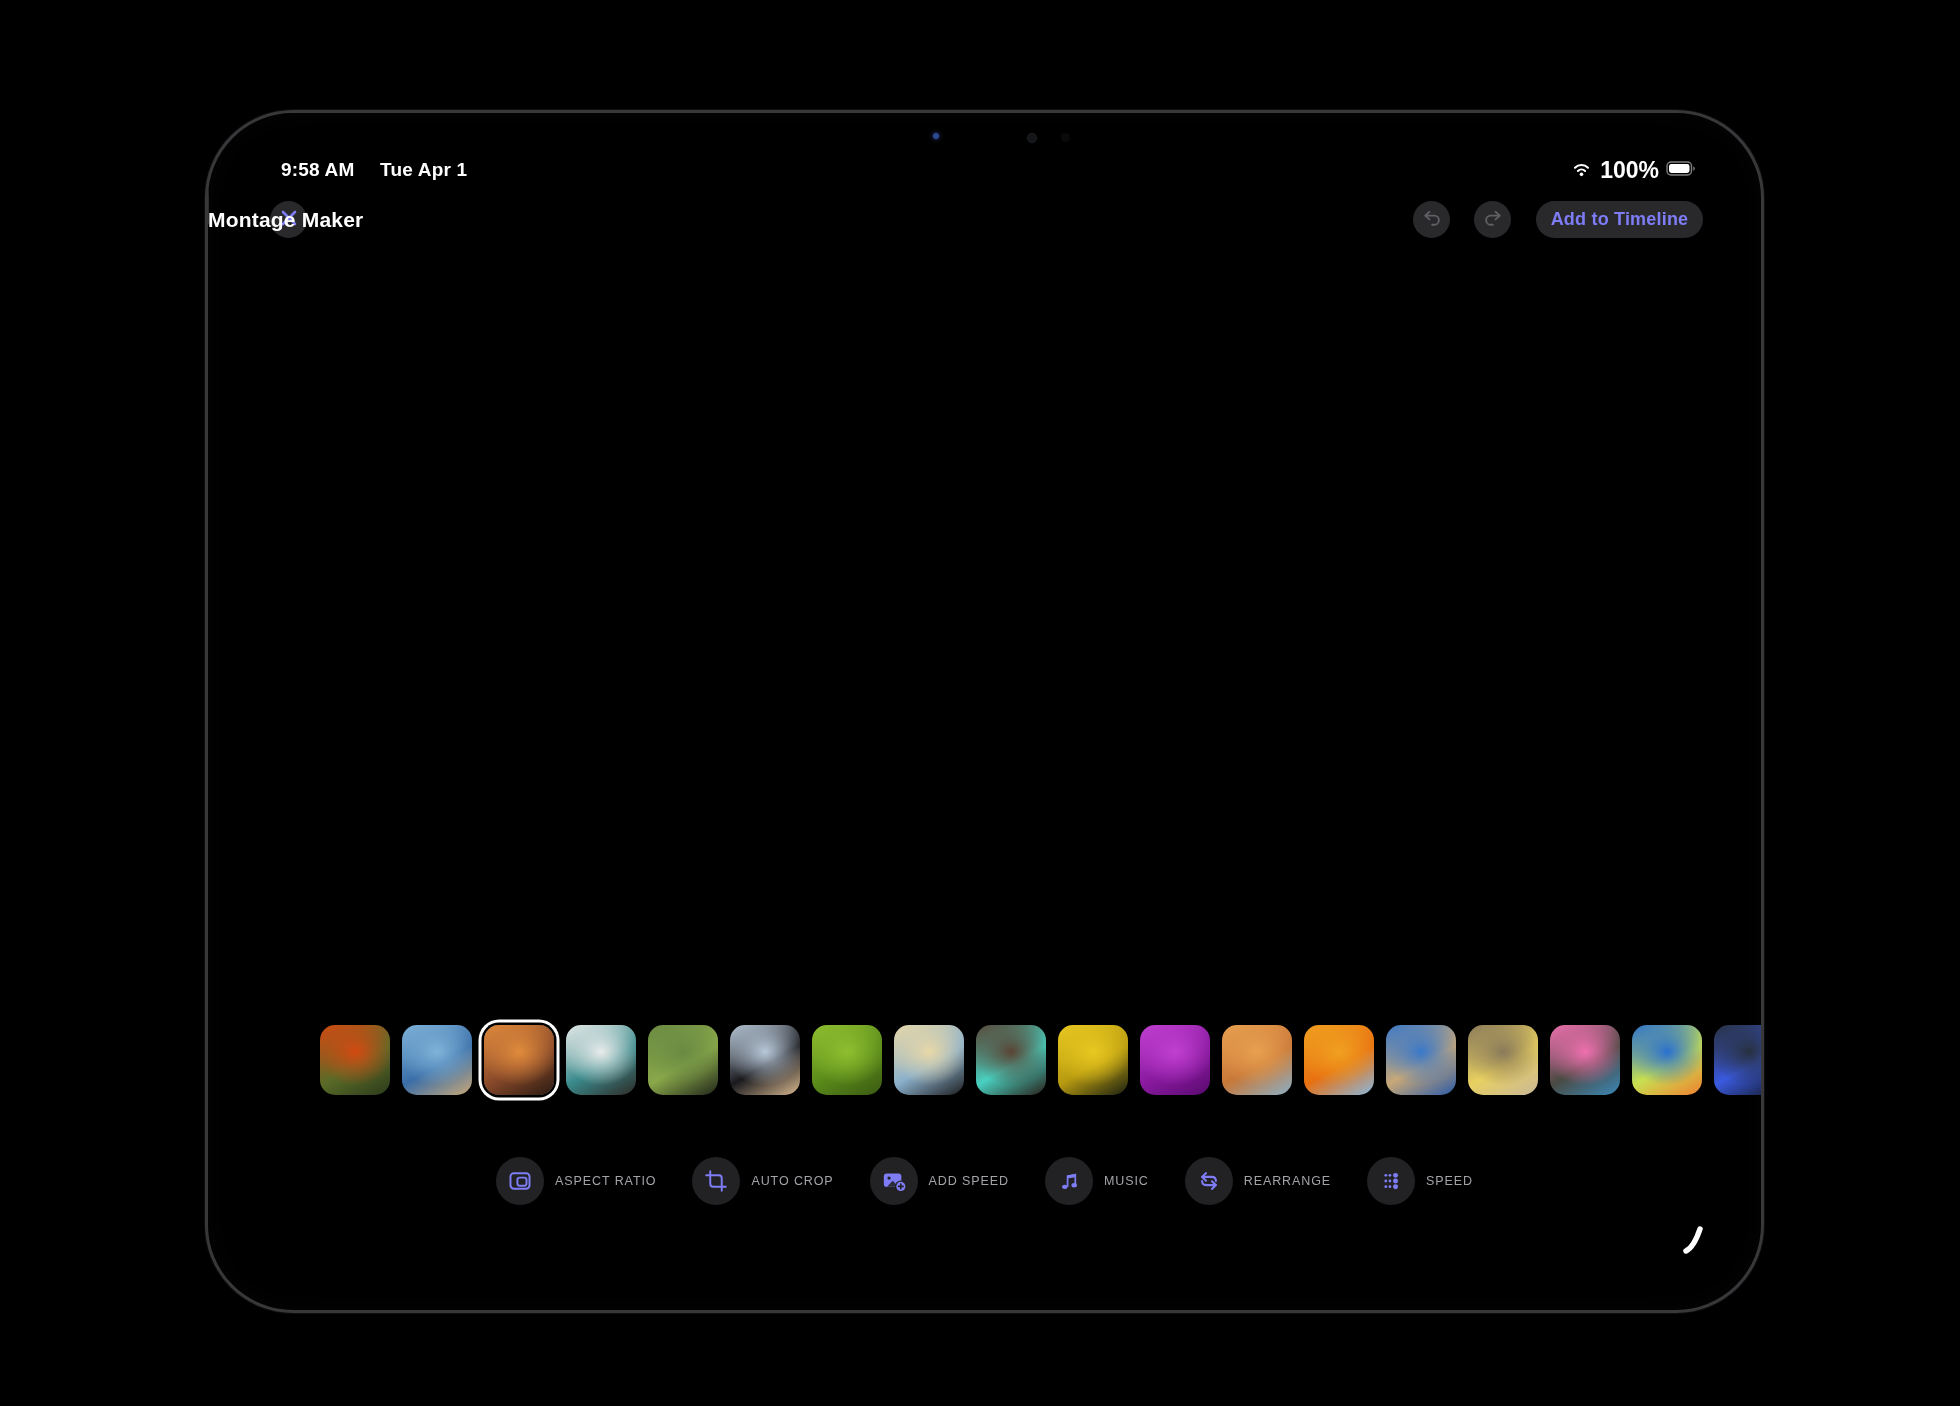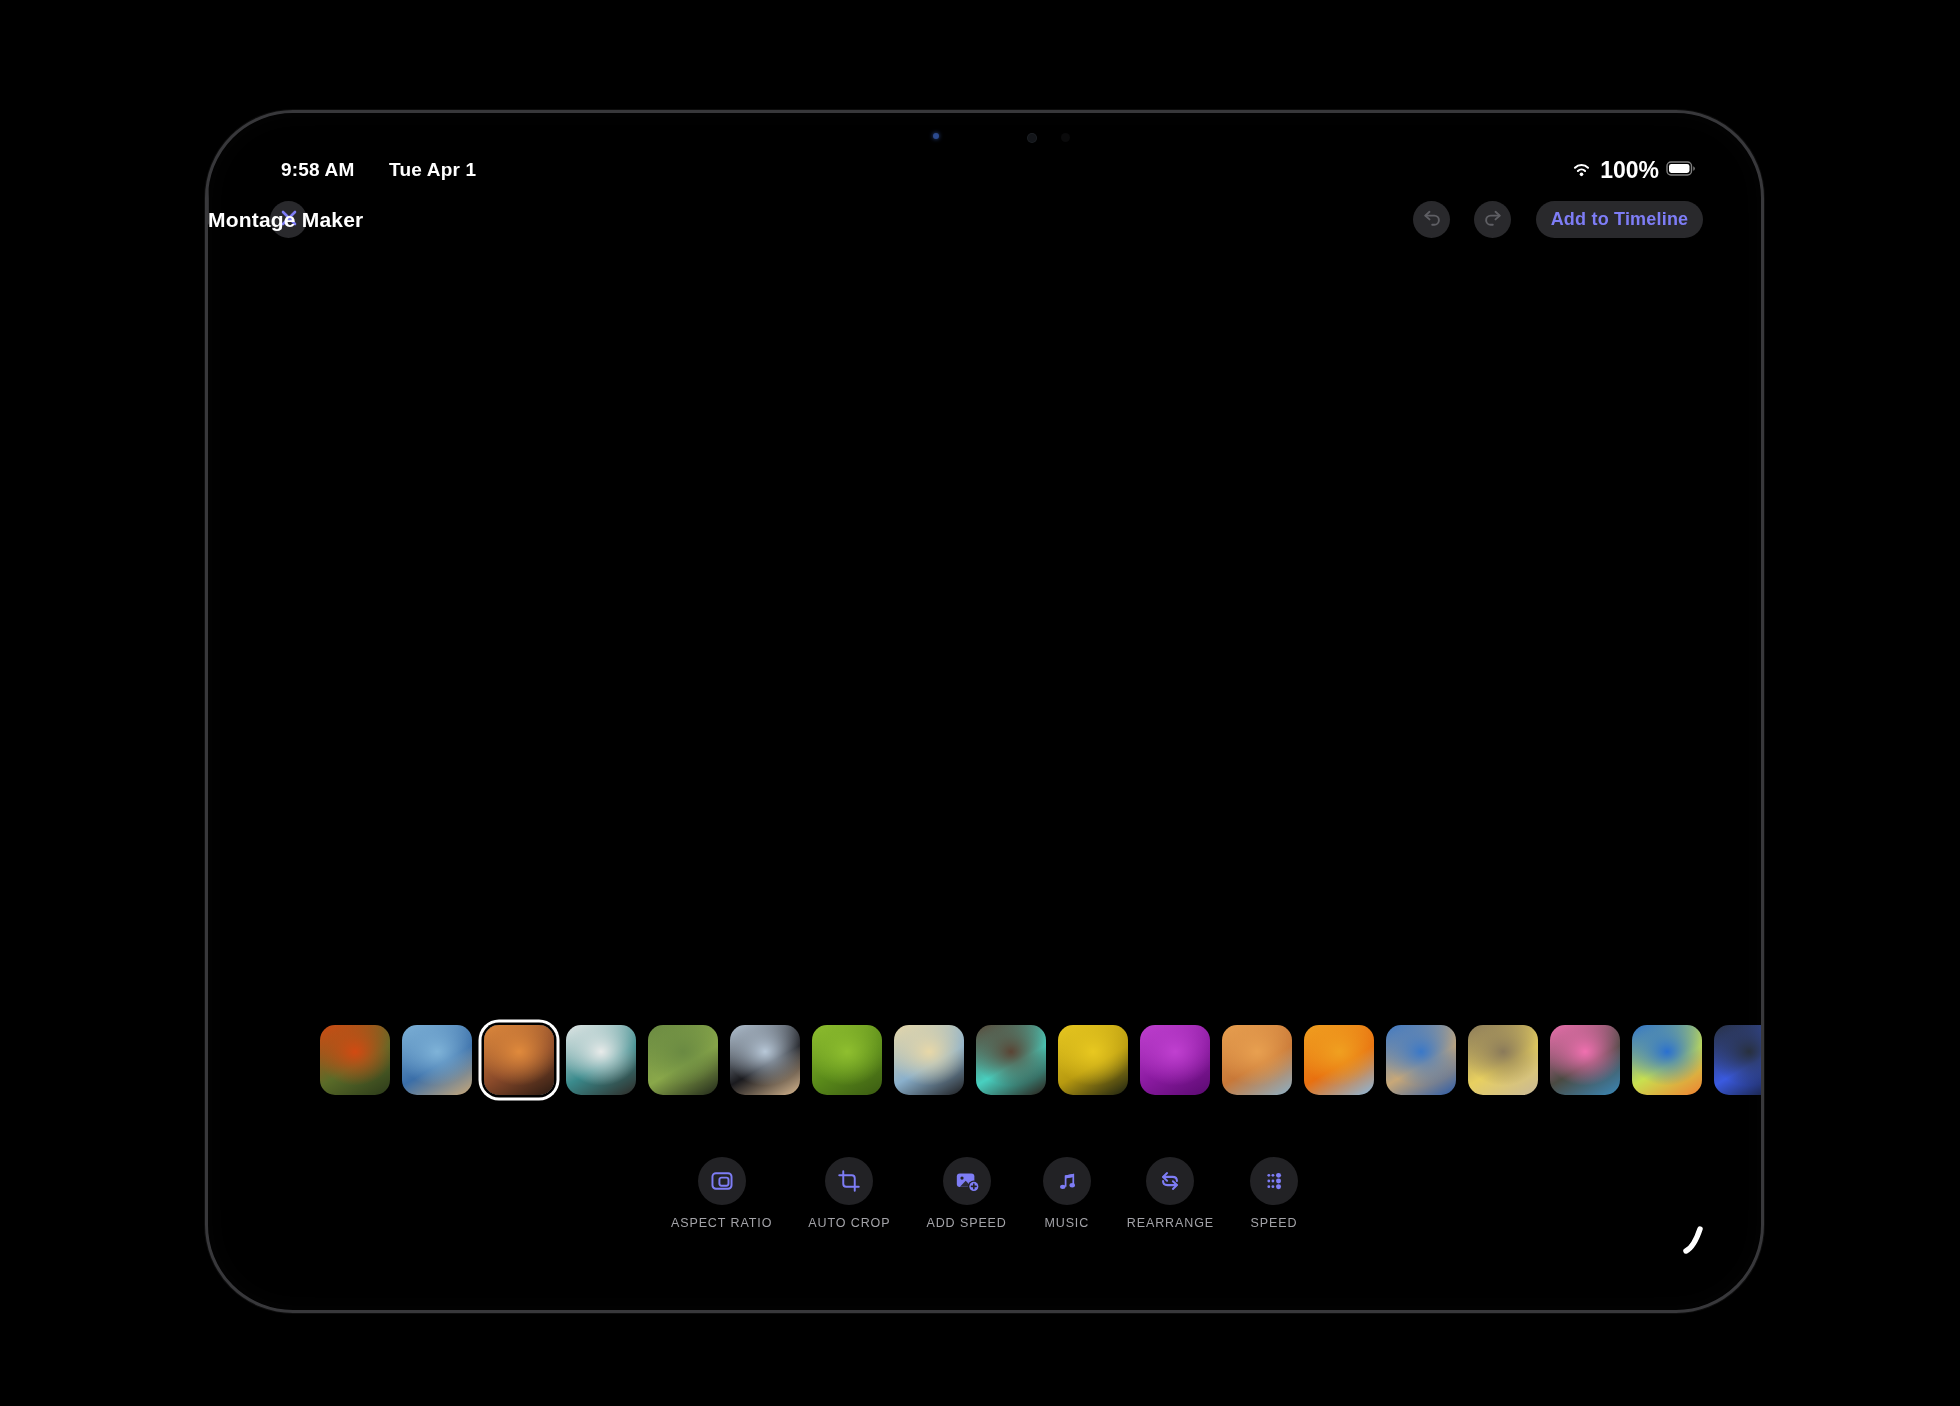--- a/index.html
+++ b/index.html
@@ -9,21 +9,21 @@
     background:#000;border:3px solid #38383b;border-radius:88px;overflow:hidden;
     box-shadow:0 0 0 1px #0d0d0d, inset 0 0 30px rgba(255,255,255,0.02);}
   .side-button{position:absolute;left:-3px;top:64px;width:4px;height:48px;background:#2e2e31;border-radius:2px;}
   .cam{position:absolute;border-radius:50%;}
   .cam-indicator{left:725px;top:20px;width:6px;height:6px;background:#2b4a8f;box-shadow:0 0 4px #2b4a8f;}
   .cam-lens{left:820px;top:21px;width:8px;height:8px;background:#131519;box-shadow:0 0 0 1px #1d2025;}
   .cam-lens2{left:853px;top:20px;width:9px;height:9px;background:#0e0e10;opacity:.7;}
 
   
   .status-left{position:absolute;left:73px;top:46px;color:#fff;font-size:19px;font-weight:700;letter-spacing:.2px;}
-  .status-left .date{margin-left:29px;}
+  .status-left .date{margin-left:20px;}
   .status-right{position:absolute;right:64px;top:44px;display:flex;align-items:center;gap:7px;color:#fff;}
   .status-right .pct{font-size:23px;font-weight:700;}
 
   
   .circle-btn{position:absolute;width:37px;height:37px;border-radius:50%;background:#29292c;
     display:flex;align-items:center;justify-content:center;border:none;padding:0;cursor:pointer;}
   .close-btn{left:62px;top:88px;color:var(--accent);}
   .undo-btn{left:1205px;top:88px;color:var(--disabled);}
   .redo-btn{left:1266px;top:88px;color:var(--disabled);}
   .page-title{position:absolute;left:0;right:0;top:95px;text-align:left;color:#fff;
@@ -66,21 +66,21 @@
   .scrubber .fill{height:100%;border-radius:3px;background:#e9e9e9;}
 
   
   .thumb-strip{position:absolute;left:112px;top:912px;display:flex;gap:12px;}
   .thumb{flex:none;width:70px;height:70px;border-radius:15px;cursor:pointer;}
   .thumb.selected{box-shadow:0 0 0 2.5px #000, 0 0 0 5.5px #fff;}
 
   
   .toolbar{position:absolute;left:0;right:0;top:1044px;display:flex;justify-content:center;
     align-items:flex-start;gap:36px;}
-  .tool{display:flex;flex-direction:column;align-items:center;gap:11px;background:none;border:none;
+  .tool{display:flex;flex-direction:row;align-items:center;gap:11px;background:none;border:none;
     padding:0;cursor:pointer;font-family:"Liberation Sans",sans-serif;}
   .tool-circle{width:48px;height:48px;border-radius:50%;background:#222225;color:var(--accent);
     display:flex;align-items:center;justify-content:center;}
   .tool-label{font-size:12.5px;font-weight:500;letter-spacing:.9px;color:#a3a3a8;white-space:nowrap;}
 
   .pencil-arc{position:absolute;left:1466px;top:1102px;}
 </style>
 </head>
 <body>
 

